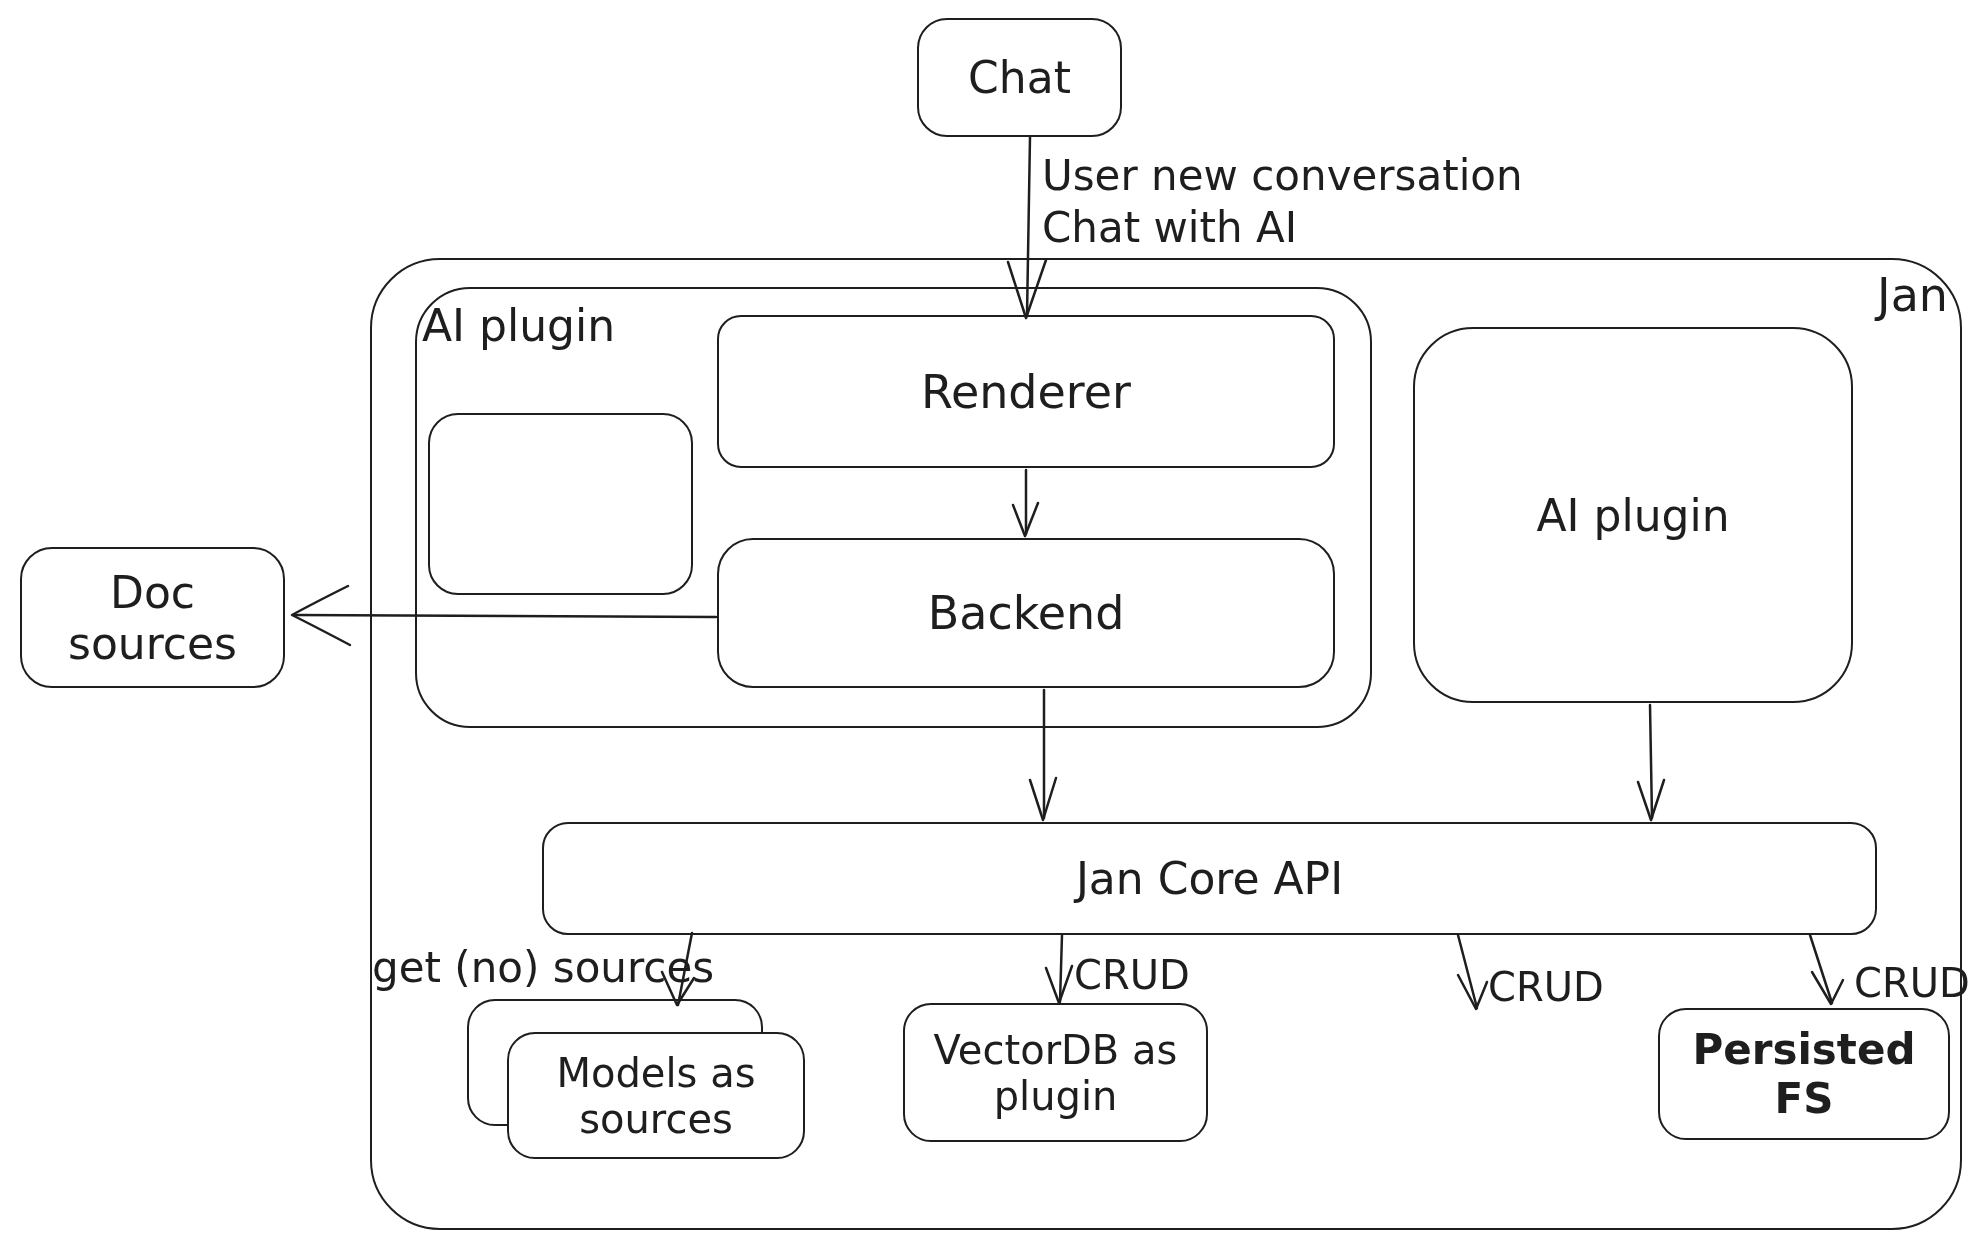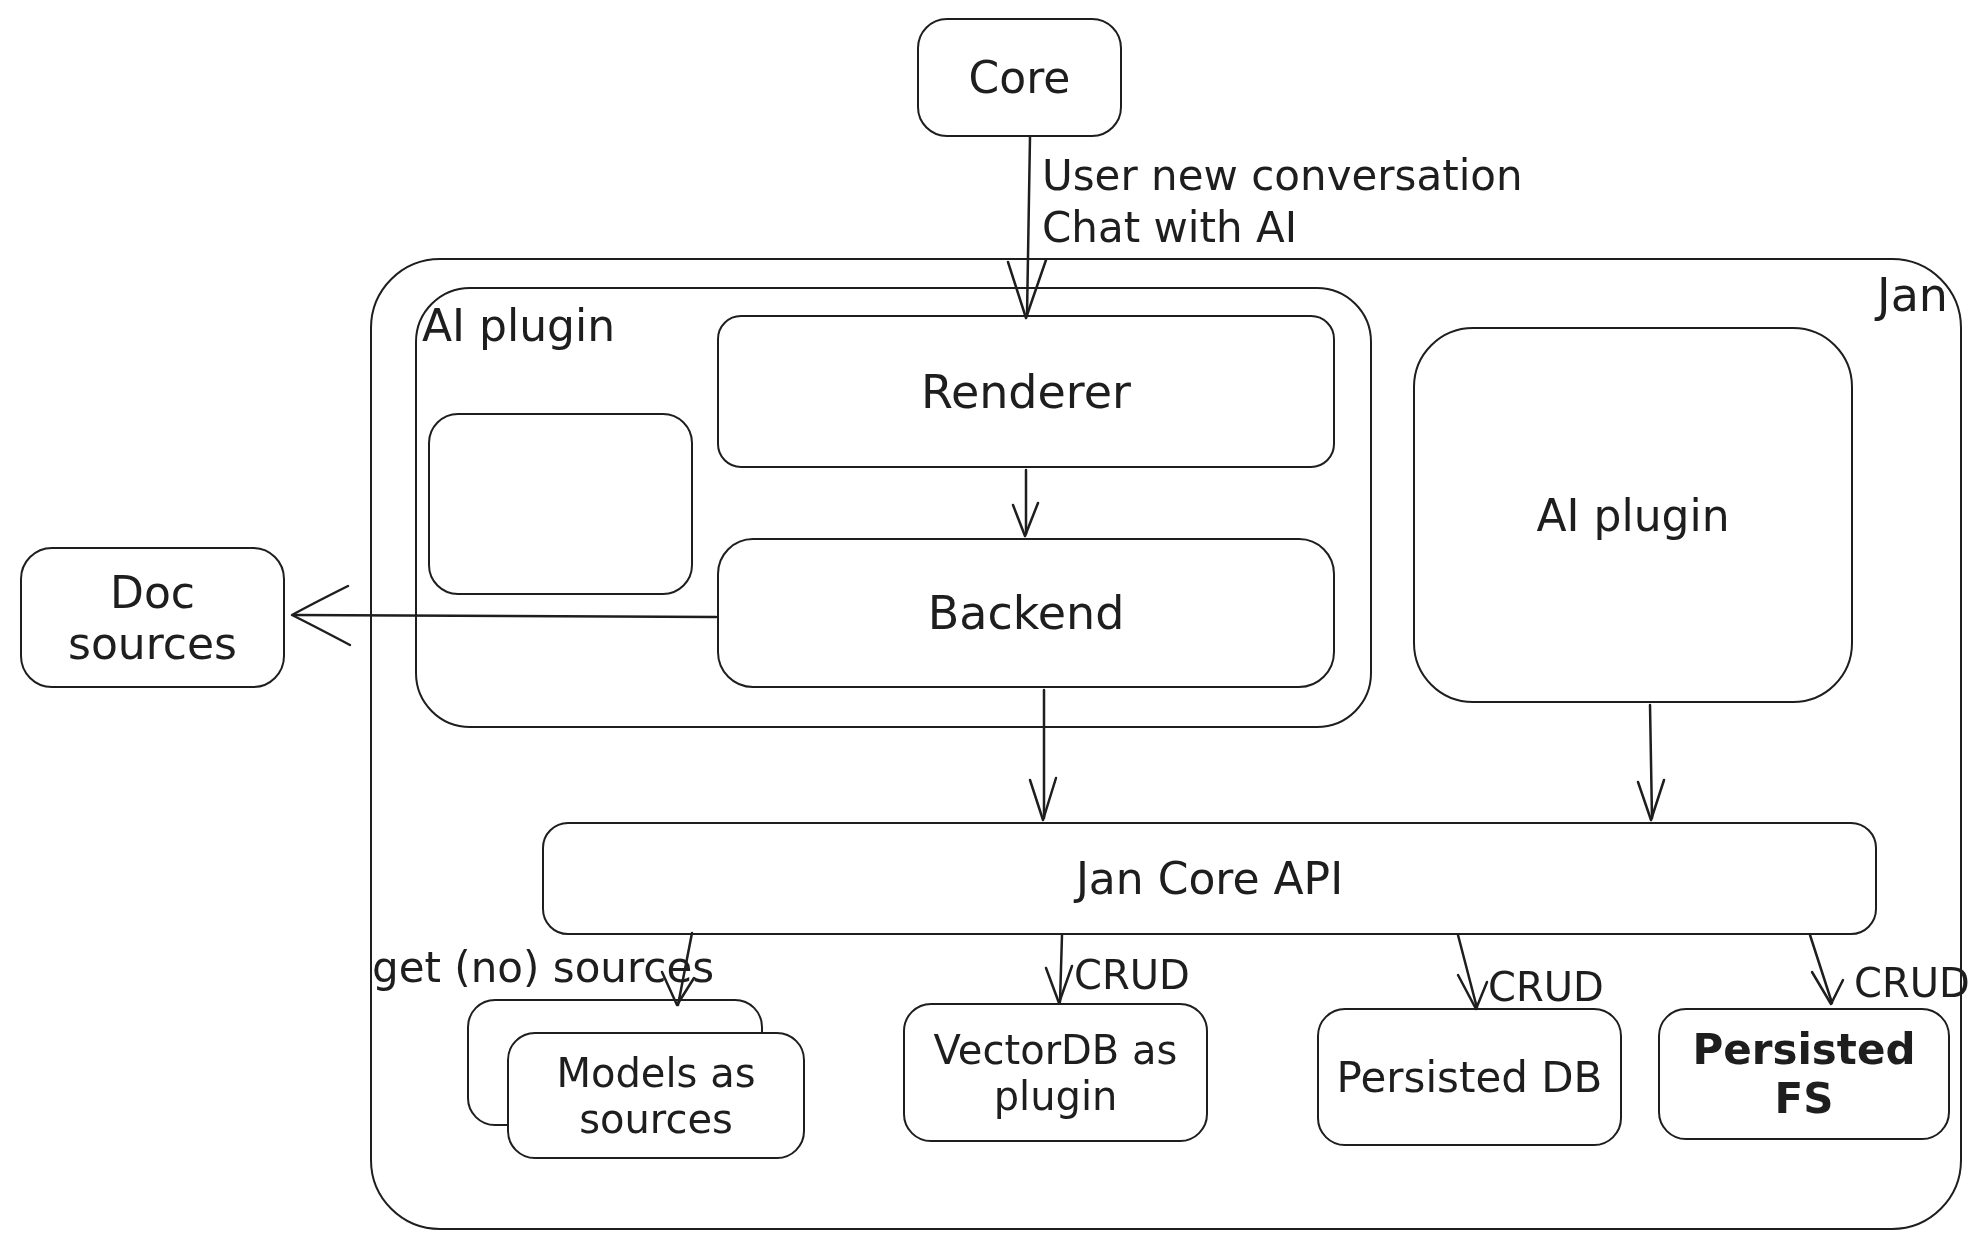--- a/index.html
+++ b/index.html
@@ -39,21 +39,21 @@
 
 <div id="canvas">
 
   <div class="container-box" style="left:370px;top:258px;width:1592px;height:972px;border-radius:70px;"></div>
   <div class="lbl" style="left:1848px;top:268px;width:100px;font-size:46px;text-align:right;">Jan</div>
 
   <div class="container-box" style="left:415px;top:287px;width:957px;height:441px;border-radius:55px;"></div>
   <div class="lbl" style="left:422px;top:300px;font-size:44px;">AI plugin</div>
 
   <div class="node" style="left:917px;top:18px;width:205px;height:119px;border-radius:30px;font-size:44px;">
-    <span class="node-label">Core</span>
+    <span class="node-label">Chat</span>
   </div>
 
   <div class="node" style="left:717px;top:315px;width:618px;height:153px;border-radius:24px;font-size:46px;">
     <span class="node-label">Renderer</span>
   </div>
 
   <div class="node" style="left:717px;top:538px;width:618px;height:150px;border-radius:36px;font-size:46px;">
     <span class="node-label">Backend</span>
   </div>
 
@@ -73,23 +73,20 @@
 
   <div class="container-box" style="left:467px;top:999px;width:296px;height:127px;border-radius:28px;"></div>
   <div class="node" style="left:507px;top:1032px;width:298px;height:127px;border-radius:28px;font-size:40px;line-height:46px;">
     <span class="node-label">Models as sources</span>
   </div>
 
   <div class="node" style="left:903px;top:1003px;width:305px;height:139px;border-radius:28px;font-size:40px;line-height:46px;">
     <span class="node-label">VectorDB as plugin</span>
   </div>
 
-  <div class="node" style="left:1317px;top:1008px;width:305px;height:138px;border-radius:28px;font-size:42px;">
-    <span class="node-label">Persisted DB</span>
-  </div>
 
   <div class="node" style="left:1658px;top:1008px;width:292px;height:132px;border-radius:28px;font-size:42px;font-weight:bold;">
     <span class="node-label">Persisted FS</span>
   </div>
 
   <div class="lbl" style="left:1042px;top:150px;font-size:42px;line-height:52px;">
     <div>User new conversation</div>
     <div>Chat with AI</div>
   </div>
 

